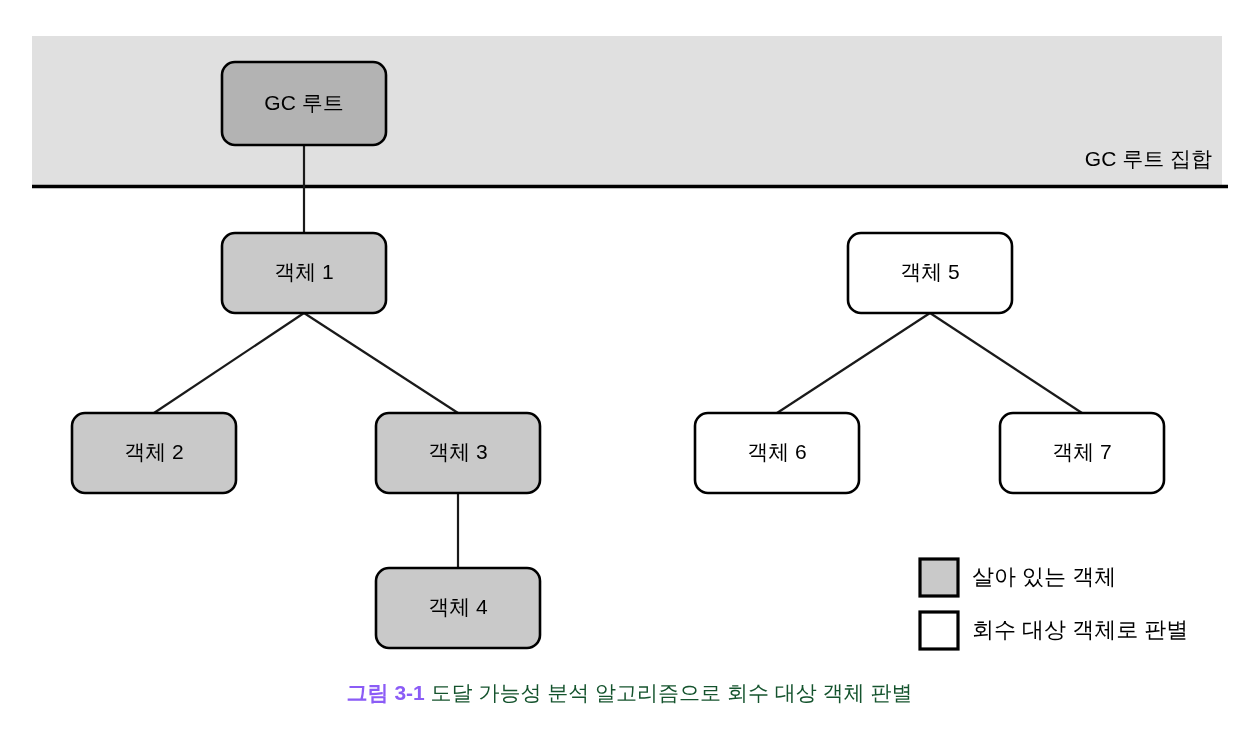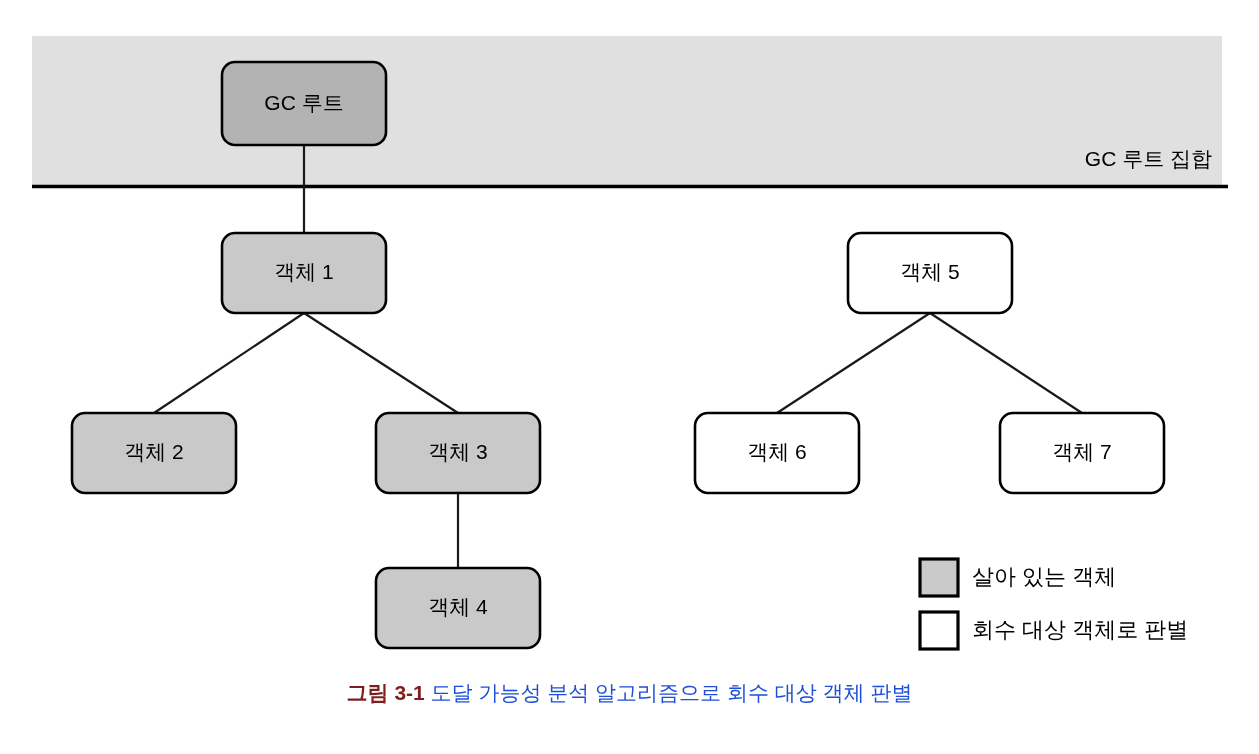--- a/index.html
+++ b/index.html
@@ -65,24 +65,24 @@
     top: 679px;
     width: 1259px;
     text-align: center;
     font-size: 21px;
     font-family: "Liberation Sans", "DejaVu Sans", sans-serif;
     color: #1a1a1a;
     white-space: nowrap;
   }
   #caption .caption-number {
     font-weight: bold;
-    color: #7f1d1d;
+    color: #8b5cf6;
   }
   #caption .caption-text {
-    color: #1d4ed8;
+    color: #14532d;
   }
 </style>
 </head>
 <body>
 
 <div id="figure-root">
 
   <svg id="diagram-svg" viewBox="0 0 1259 754">
 
     <rect x="32" y="36" width="1190" height="150" fill="#e0e0e0" stroke="none"></rect>

